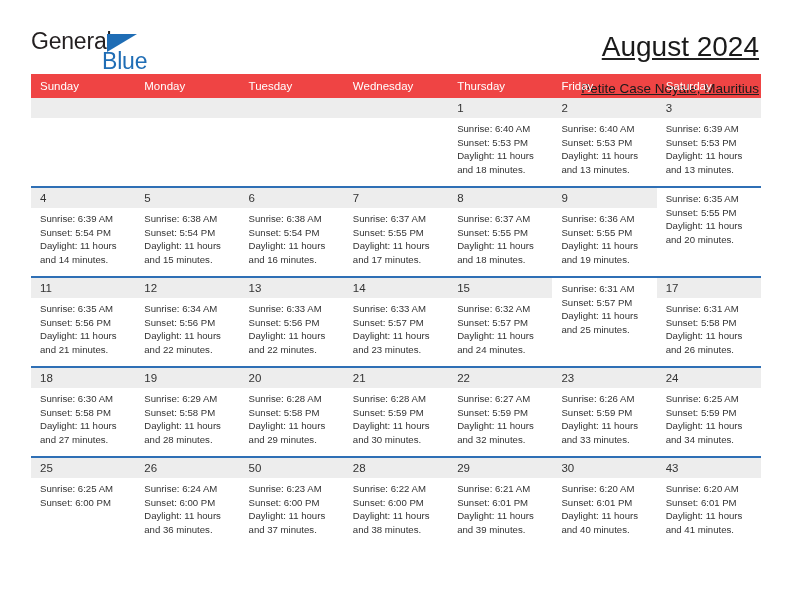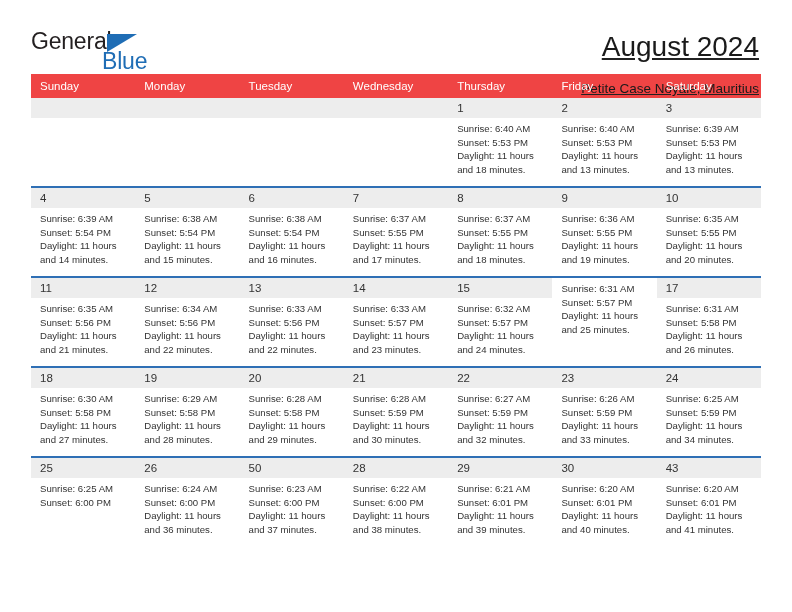--- a/index.html
+++ b/index.html
@@ -256,21 +256,20 @@
           </div>
           <div class="day-cell">
             <div class="day-number">9</div>
             <div class="day-body">
               <div class="day-line">Sunrise: 6:36 AM</div>
               <div class="day-line">Sunset: 5:55 PM</div>
               <div class="day-line">Daylight: 11 hours and 19 minutes.</div>
             </div>
           </div>
           <div class="day-cell">
-            <div class="day-number">10</div>
             <div class="day-body">
               <div class="day-line">Sunrise: 6:35 AM</div>
               <div class="day-line">Sunset: 5:55 PM</div>
               <div class="day-line">Daylight: 11 hours and 20 minutes.</div>
             </div>
           </div>
         </div>
         <div class="week-row">
           <div class="day-cell">
             <div class="day-number">11</div>

